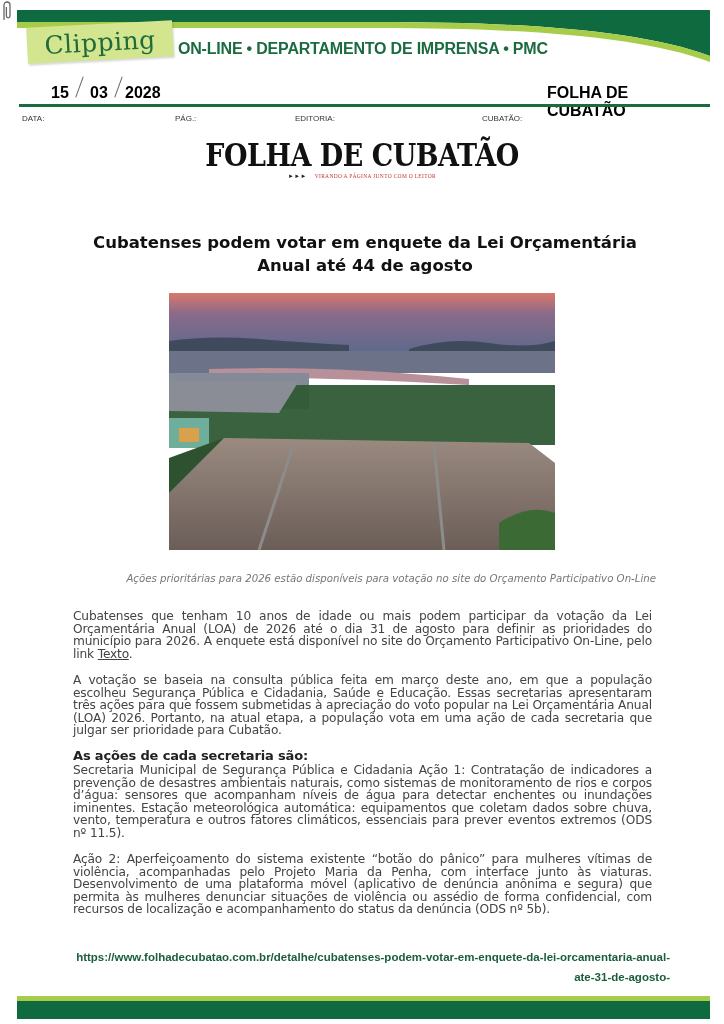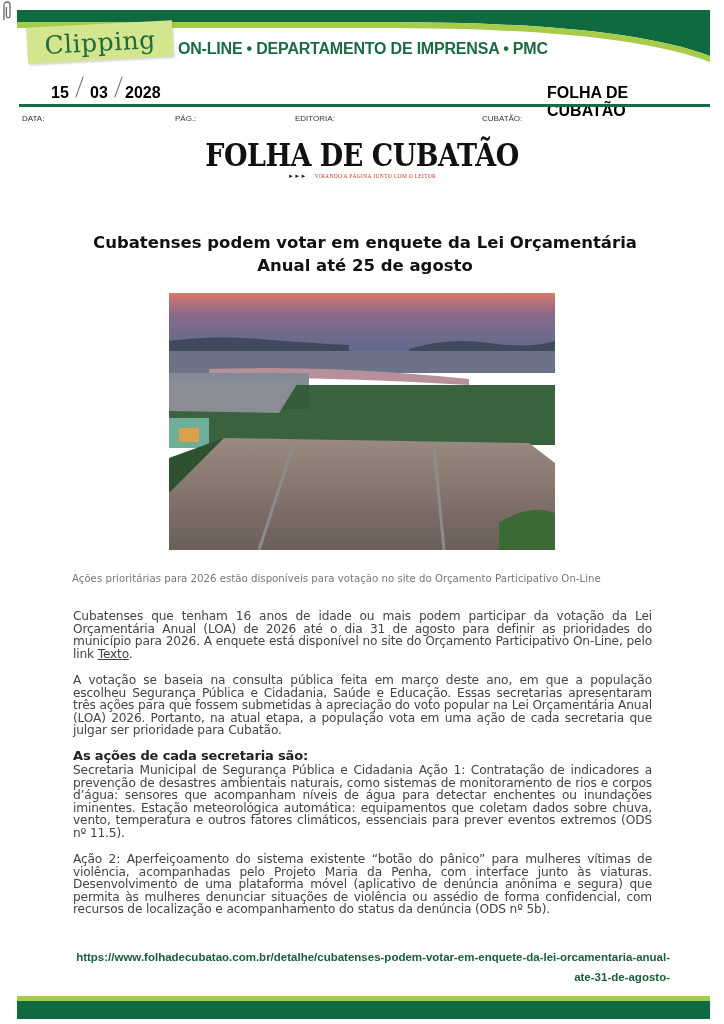--- a/index.html
+++ b/index.html
@@ -45,22 +45,22 @@
       position: absolute; left: 70px; top: 231px; width: 590px; text-align: center;
       font-family: "DejaVu Sans", sans-serif; font-weight: bold; font-size: 16.5px; line-height: 23px; color: #111;
     }
 
     
     .photo { position: absolute; left: 169px; top: 293px; width: 386px; height: 257px; overflow: hidden; }
     .photo svg { display: block; }
 
     
     .caption {
-      position: absolute; left: 72px; top: 573px; width: 576px; text-align: left;
-      font-size: 10.2px; line-height: 12px; color: #777;
+      position: absolute; left: 80px; top: 573px; width: 576px; text-align: right;
+      font-size: 10.2px; line-height: 12px; color: #777; font-style: italic;
     }
 
     
     .para {
       position: absolute; left: 73px; width: 579px; text-align: justify;
       font-size: 12.2px; line-height: 12.6px; color: #444; letter-spacing: -0.15px;
     }
     .para a { color: #404040; text-decoration: underline; }
     .subhead { font-weight: bold; font-size: 13px; color: #222; }
 
@@ -108,21 +108,21 @@
 </div>
 <div class="meta-line"></div>
 
 <div class="masthead">
   <div class="name">FOLHA DE CUBATÃO</div>
   <div class="tag">
     <span class="arrows">►►►</span><span>VIRANDO A PÁGINA  JUNTO COM O LEITOR</span>
   </div>
 </div>
 
-<h1 class="headline">Cubatenses podem votar em enquete da Lei Orçamentária Anual até 25 de agosto</h1>
+<h1 class="headline">Cubatenses podem votar em enquete da Lei Orçamentária Anual até 44 de agosto</h1>
 
 <div class="photo" title="Vista aérea de Cubatão ao entardecer">
   <svg width="386" height="257" viewBox="0 0 386 257">
     <defs>
       <linearGradient id="sky" x1="0" y1="0" x2="0" y2="1">
         <stop offset="0" stop-color="#d9786b"></stop>
         <stop offset="0.35" stop-color="#8a6a8a"></stop>
         <stop offset="1" stop-color="#5c6a8c"></stop>
       </linearGradient>
       <linearGradient id="city" x1="0" y1="0" x2="0" y2="1">
@@ -143,21 +143,21 @@
     <path d="M0 170 L55 145 L360 150 L386 170 L386 257 L0 257 Z" fill="url(#city)"></path>
     <path d="M0 165 L55 145 L0 200 Z" fill="#2e5230"></path>
     <path d="M330 230 Q360 210 386 220 L386 257 L330 257 Z" fill="#3b6a34"></path>
     <line x1="125" y1="150" x2="90" y2="257" stroke="#8c8c8c" stroke-width="3"></line>
     <line x1="265" y1="152" x2="275" y2="257" stroke="#8c8c8c" stroke-width="3"></line>
   </svg>
 </div>
 
 <p class="caption">Ações prioritárias para 2026 estão disponíveis para votação no site do Orçamento Participativo On-Line</p>
 
-<p class="para" style="top:610px"><span>Cubatenses que tenham 16 anos de idade ou mais podem participar da votação da Lei Orçamentária Anual (LOA) de 2026 até o dia 31 de agosto para definir as prioridades do município para 2026. A enquete está disponível no site do Orçamento Participativo On-Line, pelo link </span><a>Texto</a><span>.</span></p>
+<p class="para" style="top:610px"><span>Cubatenses que tenham 10 anos de idade ou mais podem participar da votação da Lei Orçamentária Anual (LOA) de 2026 até o dia 31 de agosto para definir as prioridades do município para 2026. A enquete está disponível no site do Orçamento Participativo On-Line, pelo link </span><a>Texto</a><span>.</span></p>
 
 <p class="para" style="top:674px">A votação se baseia na consulta pública feita em março deste ano, em que a população escolheu Segurança Pública e Cidadania, Saúde e Educação. Essas secretarias apresentaram três ações para que fossem submetidas à apreciação do voto popular na Lei Orçamentária Anual (LOA) 2026. Portanto, na atual etapa, a população vota em uma ação de cada secretaria que julgar ser prioridade para Cubatão.</p>
 
 <p class="para subhead" style="top:750px">As ações de cada secretaria são:</p>
 
 <p class="para" style="top:764px">Secretaria Municipal de Segurança Pública e Cidadania Ação 1: Contratação de indicadores a prevenção de desastres ambientais naturais, como sistemas de monitoramento de rios e corpos d’água: sensores que acompanham níveis de água para detectar enchentes ou inundações iminentes. Estação meteorológica automática: equipamentos que coletam dados sobre chuva, vento, temperatura e outros fatores climáticos, essenciais para prever eventos extremos (ODS nº 11.5).</p>
 
 <p class="para" style="top:853px">Ação 2: Aperfeiçoamento do sistema existente “botão do pânico” para mulheres vítimas de violência, acompanhadas pelo Projeto Maria da Penha, com interface junto às viaturas. Desenvolvimento de uma plataforma móvel (aplicativo de denúncia anônima e segura) que permita às mulheres denunciar situações de violência ou assédio de forma confidencial, com recursos de localização e acompanhamento do status da denúncia (ODS nº 5b).</p>
 
 <div class="source">https://www.folhadecubatao.com.br/detalhe/cubatenses-podem-votar-em-enquete-da-lei-orcamentaria-anual-ate-31-de-agosto-</div>

